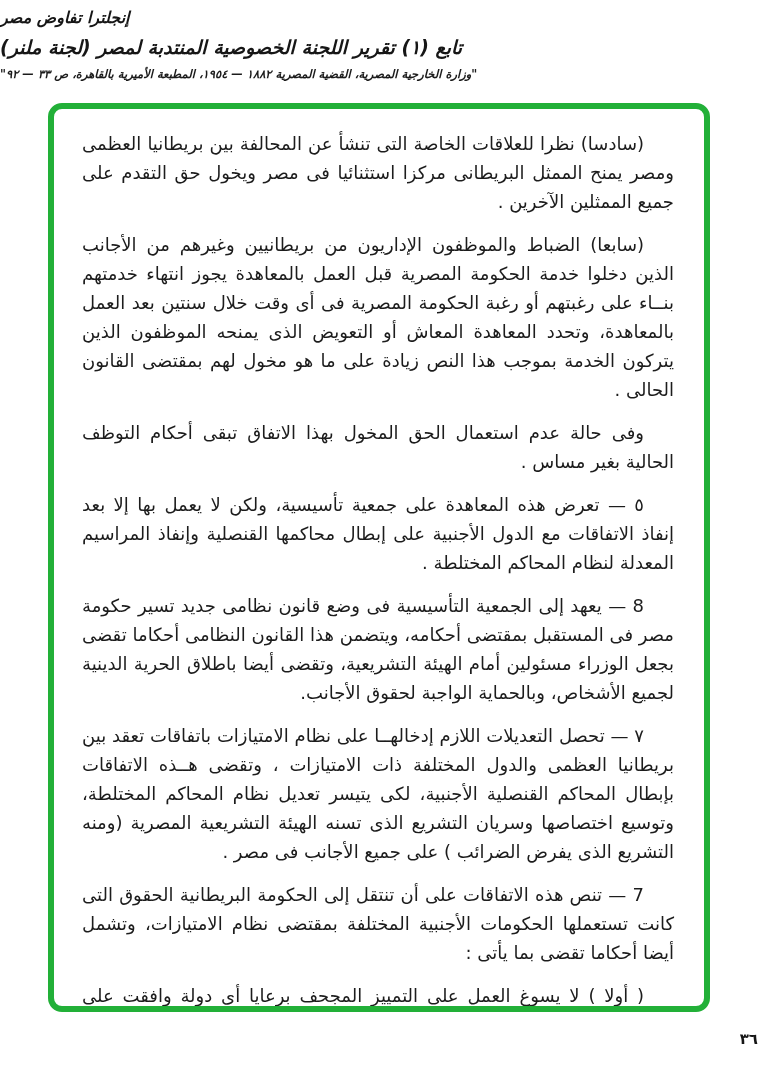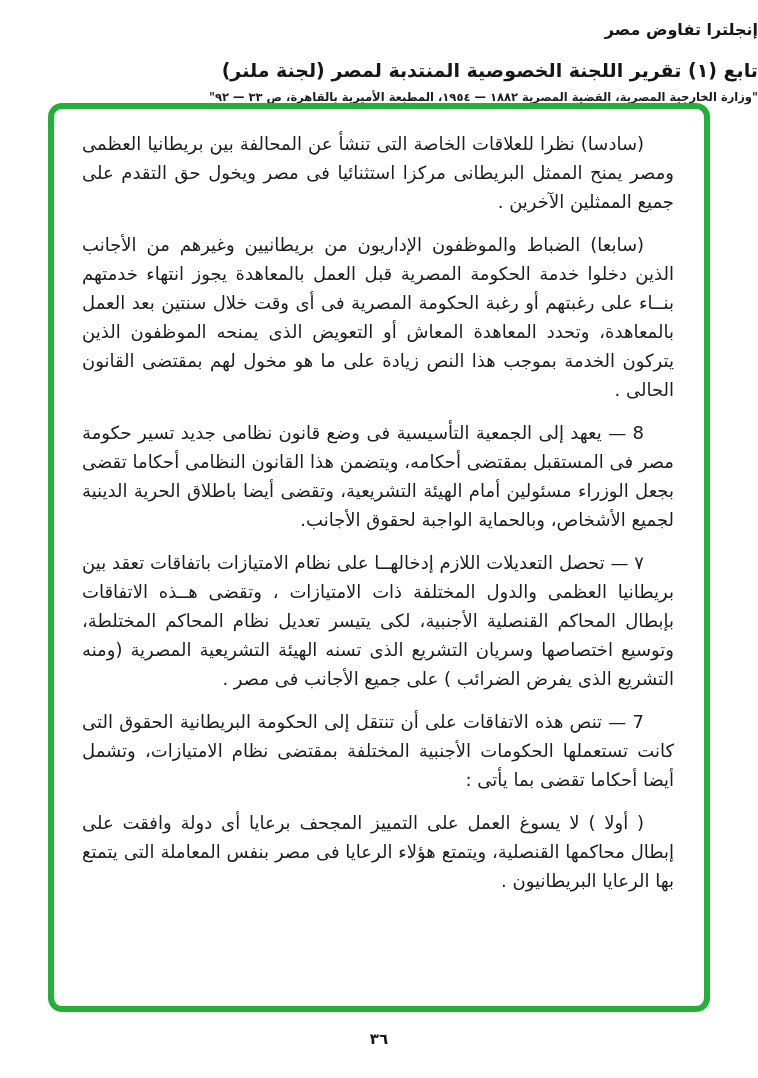--- a/index.html
+++ b/index.html
@@ -5,28 +5,28 @@
   html,body{margin:0;padding:0;background:#ffffff;}
   .page{
     position:relative;
     width:758px;height:1078px;
     background:#ffffff;
     font-family:"DejaVu Sans", sans-serif;
     color:#161616;
     overflow:hidden;
   }
   .header{
-    position:absolute;top:20px;left:0;right:0;
-    text-align:right;direction:rtl;
+    position:absolute;top:8px;left:0;right:0;
+    text-align:left;direction:rtl;font-style:italic;
   }
   .doc-title{
     font-size:16px;font-weight:bold;letter-spacing:.5px;
   }
   .doc-subtitle{
-    font-size:19px;font-weight:bold;margin-top:20px;
+    font-size:19px;font-weight:bold;margin-top:9px;
   }
   .doc-source{
     font-size:11.5px;font-weight:bold;margin-top:9px;color:#1b1b1b;
   }
   .green-box{
     position:absolute;
     left:48px;top:103px;
     width:662px;height:909px;
     box-sizing:border-box;
     border:6px solid #22b038;
@@ -39,39 +39,40 @@
   .green-box p{
     margin:0 0 14px 0;
     font-size:18px;
     line-height:29px;
     text-align:justify;
     text-indent:30px;
     color:#1c1c1c;
   }
   .page-number{
     position:absolute;top:1030px;left:0;right:0;
-    text-align:center;
     font-size:15px;font-weight:bold;
     direction:rtl;
   }
 </style>
 </head>
 <body>
 
 <div class="page" style="background: rgb(255, 255, 255);">
 
   <div class="header">
     <div class="doc-title">إنجلترا تفاوض مصر</div>
     <div class="doc-subtitle">تابع (١) تقرير اللجنة الخصوصية المنتدبة لمصر (لجنة ملنر)</div>
     <div class="doc-source">"وزارة الخارجية المصرية، القضية المصرية ١٨٨٢ — ١٩٥٤، المطبعة الأميرية بالقاهرة، ص ٣٣ — ٩٢"</div>
   </div>
 
   <div class="green-box" style="border-color: rgb(34, 176, 56); padding-left: 28px;">
     <p>(سادسا) نظرا للعلاقات الخاصة التى تنشأ عن المحالفة بين بريطانيا العظمى ومصر يمنح الممثل البريطانى مركزا استثنائيا فى مصر ويخول حق التقدم على جميع الممثلين الآخرين .</p>
     <p>(سابعا) الضباط والموظفون الإداريون من بريطانيين وغيرهم من الأجانب الذين دخلوا خدمة الحكومة المصرية قبل العمل بالمعاهدة يجوز انتهاء خدمتهم بنــاء على رغبتهم أو رغبة الحكومة المصرية فى أى وقت خلال سنتين بعد العمل بالمعاهدة، وتحدد المعاهدة المعاش أو التعويض الذى يمنحه الموظفون الذين يتركون الخدمة بموجب هذا النص زيادة على ما هو مخول لهم بمقتضى القانون الحالى .</p>
+    <p>وفى حالة عدم استعمال الحق المخول بهذا الاتفاق تبقى أحكام التوظف الحالية بغير مساس .</p>
+    <p>٥ — تعرض هذه المعاهدة على جمعية تأسيسية، ولكن لا يعمل بها إلا بعد إنفاذ الاتفاقات مع الدول الأجنبية على إبطال محاكمها القنصلية وإنفاذ المراسيم المعدلة لنظام المحاكم المختلطة .</p>
     <p>8 — يعهد إلى الجمعية التأسيسية فى وضع قانون نظامى جديد تسير حكومة مصر فى المستقبل بمقتضى أحكامه، ويتضمن هذا القانون النظامى أحكاما تقضى بجعل الوزراء مسئولين أمام الهيئة التشريعية، وتقضى أيضا باطلاق الحرية الدينية لجميع الأشخاص، وبالحماية الواجبة لحقوق الأجانب.</p>
     <p>٧ — تحصل التعديلات اللازم إدخالهــا على نظام الامتيازات باتفاقات تعقد بين بريطانيا العظمى والدول المختلفة ذات الامتيازات ، وتقضى هــذه الاتفاقات بإبطال المحاكم القنصلية الأجنبية، لكى يتيسر تعديل نظام المحاكم المختلطة، وتوسيع اختصاصها وسريان التشريع الذى تسنه الهيئة التشريعية المصرية (ومنه التشريع الذى يفرض الضرائب ) على جميع الأجانب فى مصر .</p>
     <p>7 — تنص هذه الاتفاقات على أن تنتقل إلى الحكومة البريطانية الحقوق التى كانت تستعملها الحكومات الأجنبية المختلفة بمقتضى نظام الامتيازات، وتشمل أيضا أحكاما تقضى بما يأتى :</p>
     <p>( أولا ) لا يسوغ العمل على التمييز المجحف برعايا أى دولة وافقت على إبطال محاكمها القنصلية، ويتمتع هؤلاء الرعايا فى مصر بنفس المعاملة التى يتمتع بها الرعايا البريطانيون .</p>
 
   </div>
 
   <div class="page-number">٣٦</div>
 
 </div>

